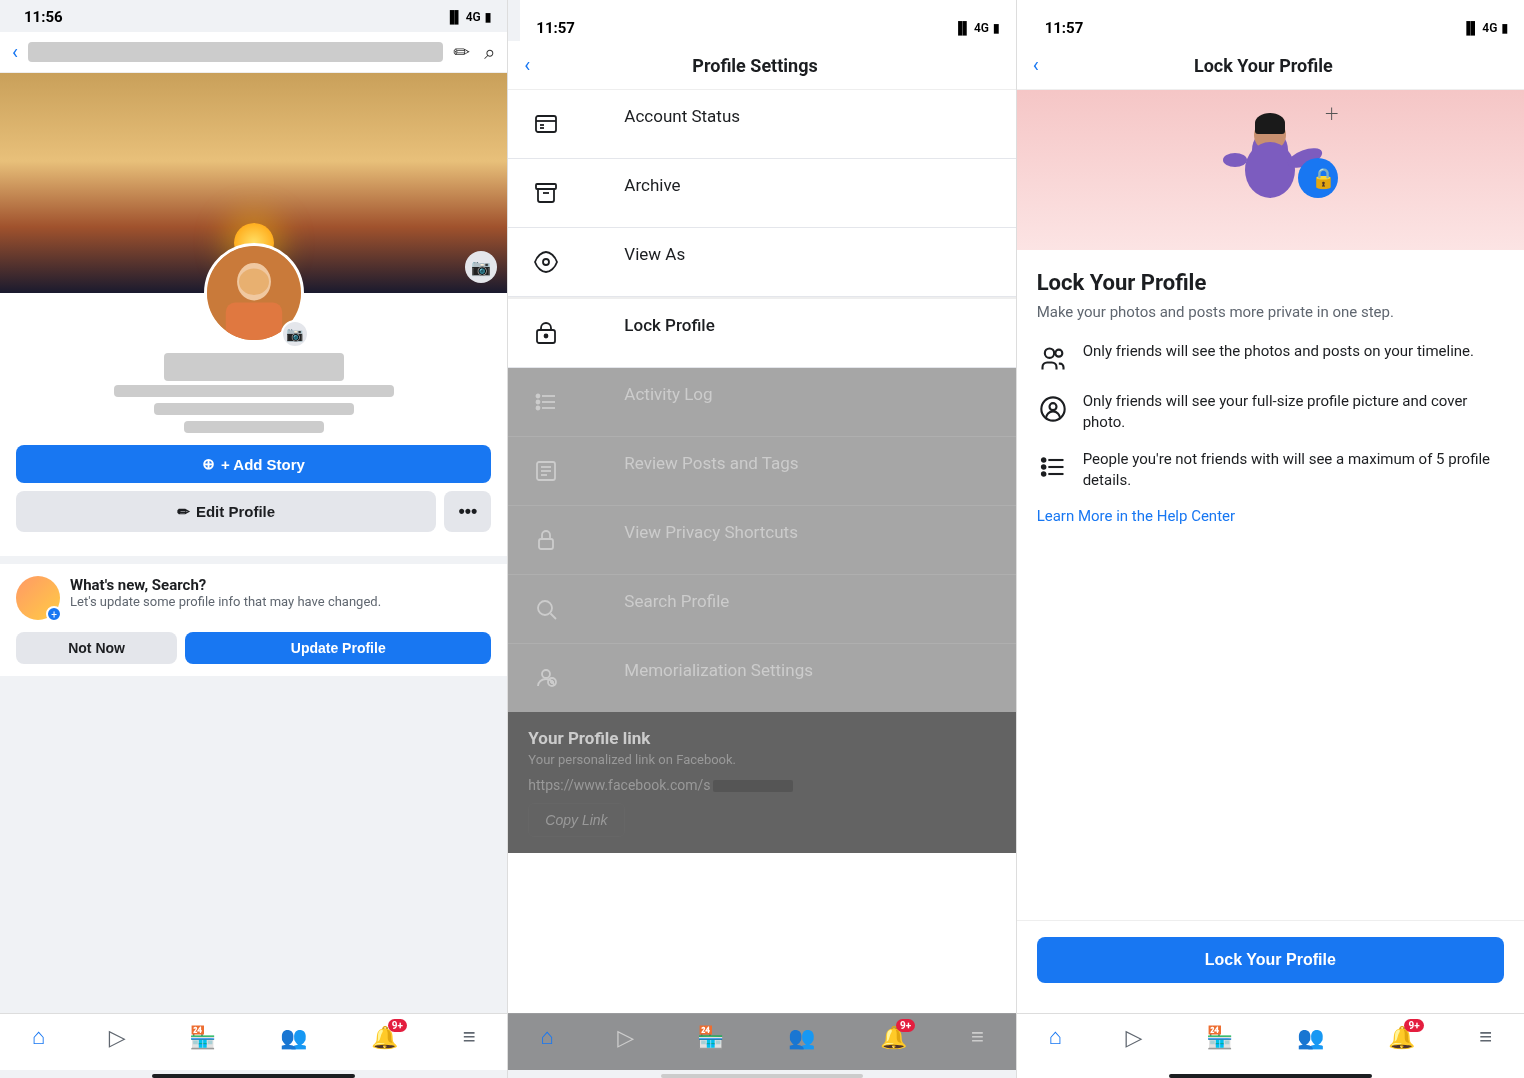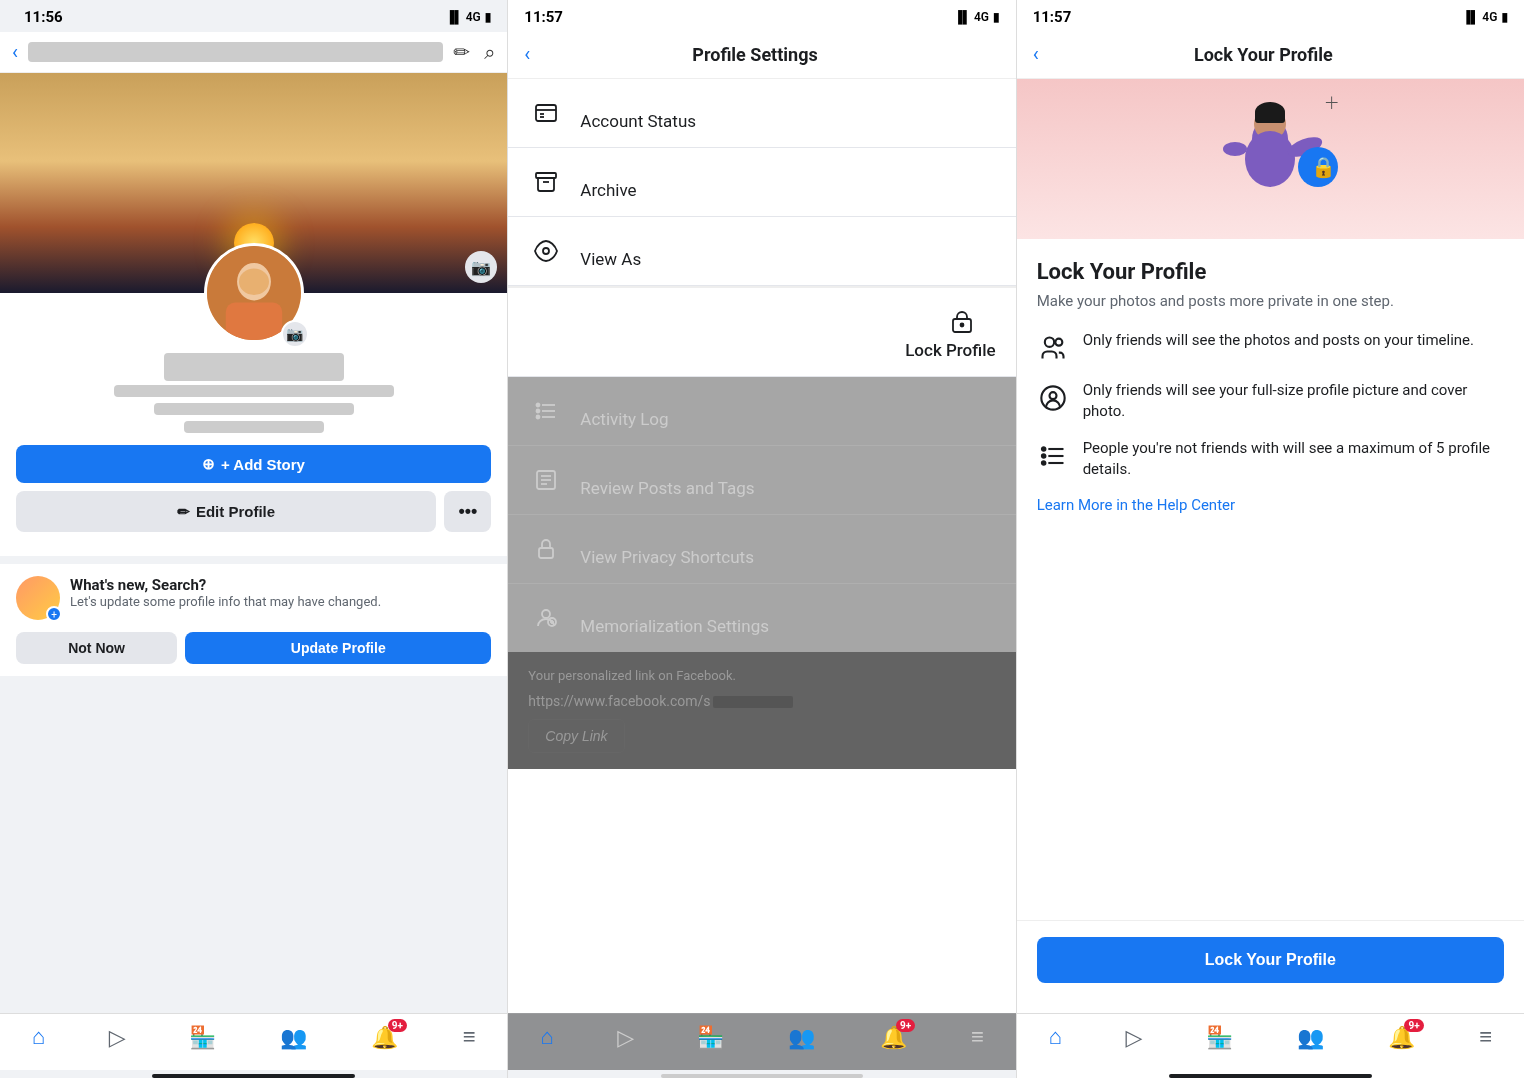--- a/index.html
+++ b/index.html
@@ -322,29 +322,29 @@
     .back-arrow { font-size: 20px; color: #1877f2; margin-right: 16px; cursor: pointer; }
     .panel2-title { font-size: 18px; font-weight: 700; color: #1c1e21; flex: 1; text-align: center; margin-right: 36px; }
 
     .settings-list {
       background: #fff;
       flex: 1;
       overflow-y: auto;
     }
     .settings-item {
       display: flex;
-      align-items: flex-end;
+      align-items: flex-start;
       padding: 16px 20px;
       border-bottom: 1px solid #e4e6eb;
       cursor: pointer;
       background: #fff;
+      gap: 44px;
     }
     .settings-item.highlighted {
       background: #fff;
-      flex-direction: column;
     }
     .settings-icon {
       width: 36px;
       height: 36px;
       display: flex;
       align-items: center;
       justify-content: center;
       margin-right: 16px;
       font-size: 22px;
       color: #1c1e21;
@@ -499,21 +499,22 @@
       color: rgba(0,0,0,0.3);
       z-index: 100;
     }
 
     
     .p2-status {
       background: #fff;
       display: flex;
       justify-content: space-between;
       align-items: center;
-      padding: 8px 16px 4px;
+      padding: 19px 16px 4px;
+      margin-left: 12px;
     }
 
     
     .dark-section {
       background: rgba(0,0,0,0.35);
     }
     .dark-section .settings-item {
       background: transparent;
       border-bottom-color: rgba(255,255,255,0.1);
     }
@@ -719,35 +720,45 @@
       <div class="settings-item">
         <div class="settings-icon">
           <svg class="svg-icon" viewBox="0 0 24 24" fill="none" stroke="#ccc" stroke-width="1.8">
             <rect x="5" y="11" width="14" height="10" rx="2"></rect>
             <path d="M8 11V7a4 4 0 018 0v4"></path>
           </svg>
         </div>
         <span class="settings-label">View Privacy Shortcuts</span>
       </div>
 
+      <div class="settings-item">
+        <div class="settings-icon">
+          <svg class="svg-icon" viewBox="0 0 24 24" fill="none" stroke="#ccc" stroke-width="1.8">
+            <circle cx="11" cy="11" r="7"></circle>
+            <line x1="16.5" y1="16.5" x2="22" y2="22"></line>
+          </svg>
+        </div>
+        <span class="settings-label">Search Profile</span>
+      </div>
 
       <div class="settings-item" style="border-bottom:none;">
         <div class="settings-icon">
           <svg class="svg-icon" viewBox="0 0 24 24" fill="none" stroke="#ccc" stroke-width="1.8">
             <circle cx="12" cy="8" r="4"></circle>
             <path d="M4 20c0-4 3.6-7 8-7s8 3 8 7"></path>
             <circle cx="18" cy="16" r="4" fill="none"></circle>
             <line x1="18" y1="14" x2="18" y2="18"></line>
             <line x1="16" y1="16" x2="20" y2="16"></line>
           </svg>
         </div>
         <span class="settings-label">Memorialization Settings</span>
       </div>
 
       <div class="profile-link-section">
+        <div class="profile-link-title">Your Profile link</div>
         <div class="profile-link-sub">Your personalized link on Facebook.</div>
         <div class="profile-link-url">https://www.facebook.com/s<span style="display:inline-block;width:80px;height:12px;background:#555;border-radius:2px;vertical-align:middle;margin-left:2px;"></span></div>
         <button class="btn-copy-link">
           <span>Copy Link</span>
         </button>
       </div>
     </div>
   </div>
 
   <div class="bottom-nav" style="background: rgba(0,0,0,0.4); border-top-color: rgba(255,255,255,0.1);">

